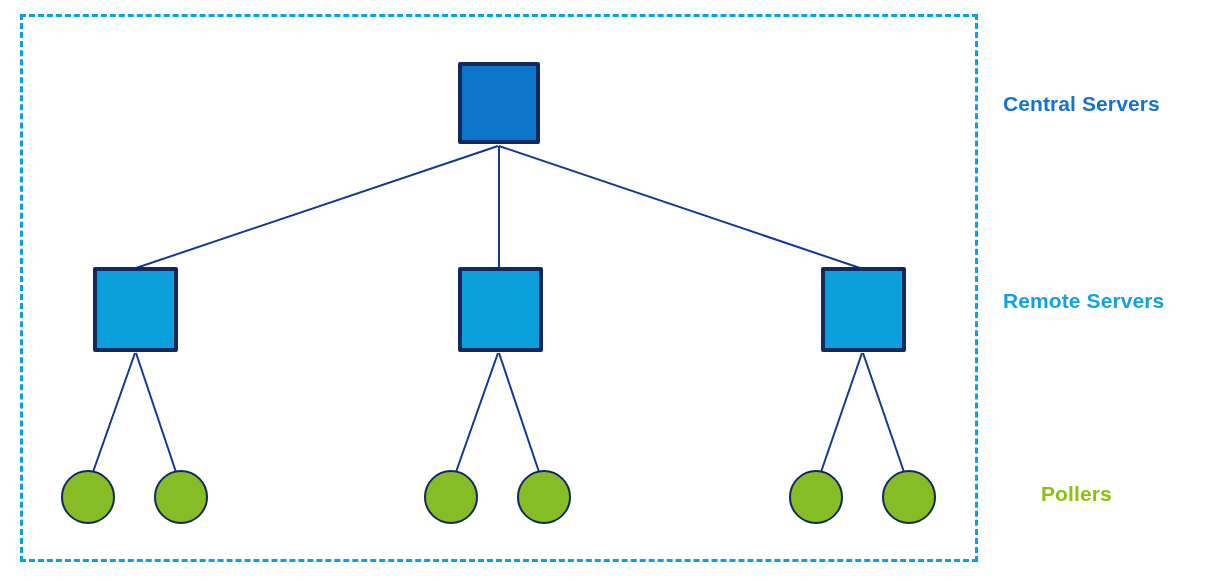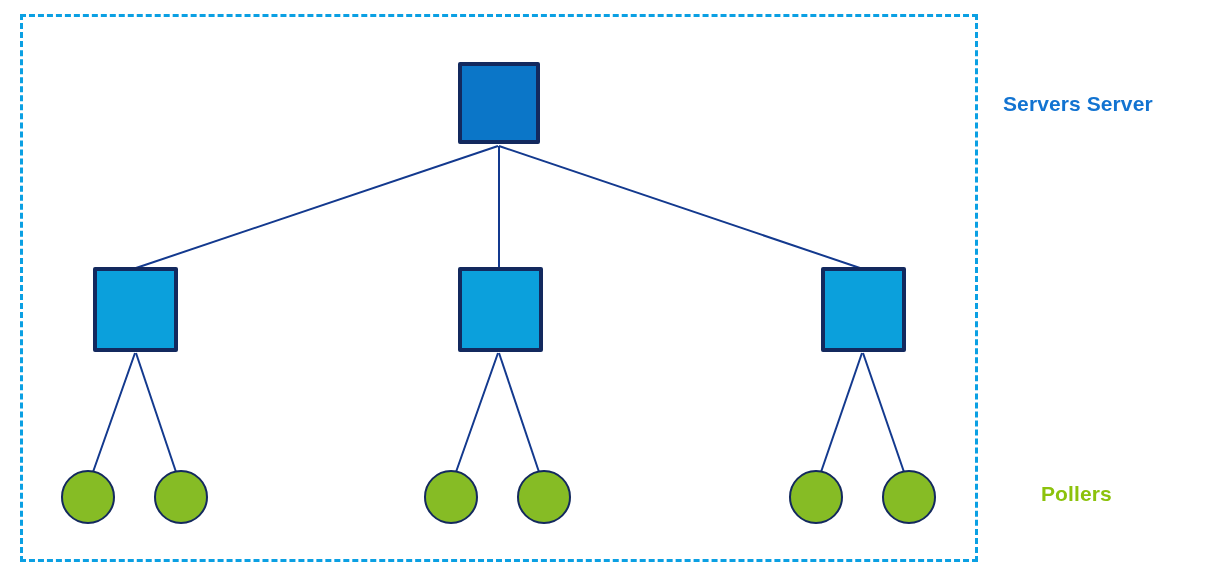--- a/index.html
+++ b/index.html
@@ -104,16 +104,17 @@
 
   <div id="layer-pollers">
       <div class="node node-circle" style="left: 61px; top: 470px; width: 54px; height: 54px;"></div>
       <div class="node node-circle" style="left: 154px; top: 470px; width: 54px; height: 54px;"></div>
       <div class="node node-circle" style="left: 424px; top: 470px; width: 54px; height: 54px;"></div>
       <div class="node node-circle" style="left: 517px; top: 470px; width: 54px; height: 54px;"></div>
       <div class="node node-circle" style="left: 789px; top: 470px; width: 54px; height: 54px;"></div>
       <div class="node node-circle" style="left: 882px; top: 470px; width: 54px; height: 54px;"></div>
     </div>
 
-  <div class="tier-label label-central" style="left: 1003px; top: 93px;">Servers Server</div>
+  <div class="tier-label label-central" style="left: 1003px; top: 93px;">Central Servers</div>
+  <div class="tier-label label-remote" style="left: 1003px; top: 290px;">Remote Servers</div>
   <div class="tier-label label-pollers" style="left: 1003px; top: 483px; margin-left: 38px;">Pollers</div>
 
 </div>
 
 </body></html>

